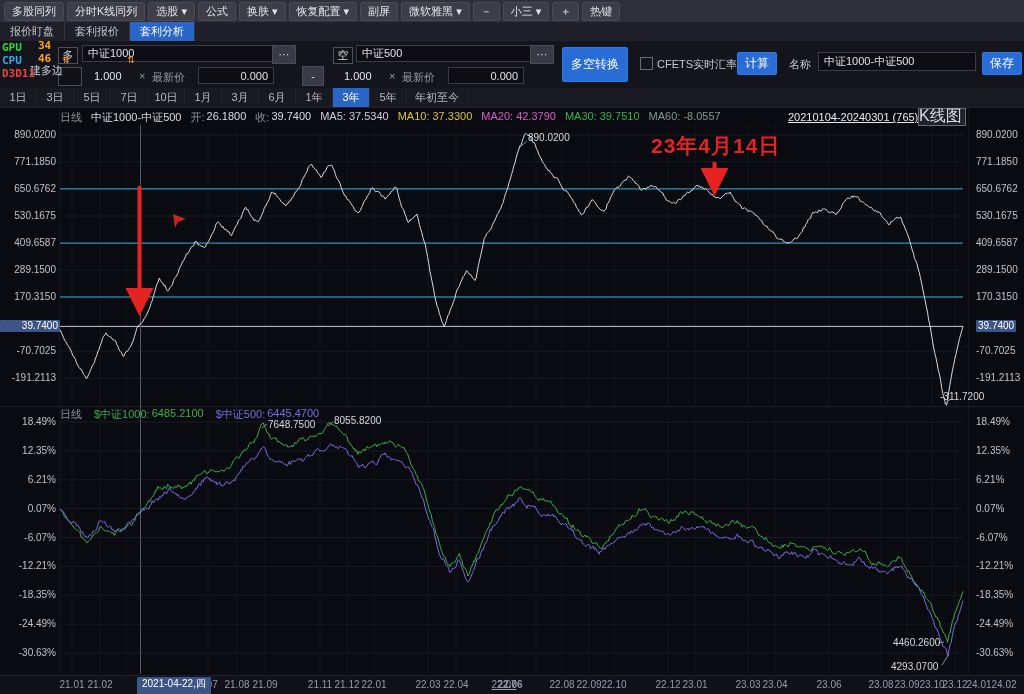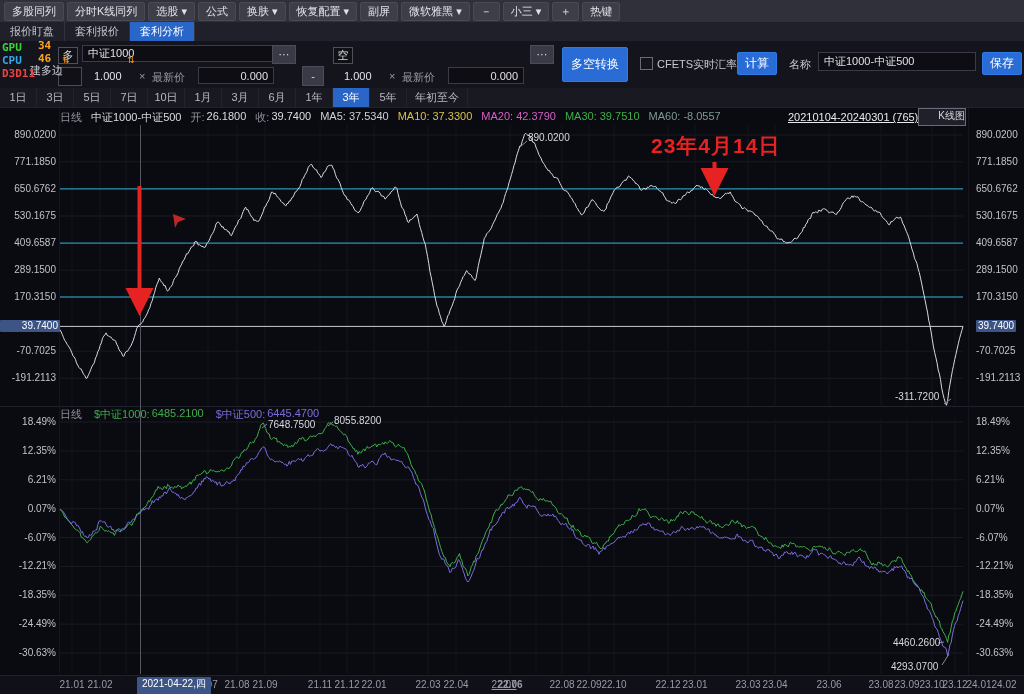--- a/index.html
+++ b/index.html
@@ -50,22 +50,22 @@
   .ylab.hl{background:#3d5586;color:#fff;border-radius:1px;padding:0 2px}
   .xlab{position:absolute;top:679px;font-size:10px;color:#9a9aa8;transform:translateX(-50%);white-space:nowrap}
   .xcross{position:absolute;top:677px;left:137px;background:#3d5586;color:#fff;font-size:10px;
     height:22px;line-height:14px;padding:0 5px;border-radius:1px}
   .tc-info{position:absolute;top:110px;left:60px;font-size:11px;display:flex;gap:9px;white-space:nowrap}
   .bc-info{position:absolute;top:407px;left:60px;font-size:11px;display:flex;gap:12px;white-space:nowrap}
   .pair{display:inline-flex;gap:2px}
   .c-gray{color:#8f8f9c}.c-white{color:#dcdce4}.c-lt{color:#cfcfd8}.c-yellow{color:#d8c24a}
   .c-magenta{color:#d85fc8}.c-green{color:#3fae4a}.c-dim{color:#7f9a92}.c-purple{color:#7a6ee0}
   .range{position:absolute;top:111px;left:788px;font-size:11px;color:#e8e8f0;text-decoration:underline}
-  .kline-btn{position:absolute;top:108px;left:918px;width:46px;height:16px;font-size:10px;color:#d8d8e0;
-    background:#20202a;border:1px solid #6a6a78;line-height:14px;text-align:right;pointer-events:auto}
+  .kline-btn{position:absolute;top:108px;left:918px;width:46px;height:16px;font-size:16px;color:#d8d8e0;
+    background:#20202a;border:1px solid #6a6a78;line-height:14px;text-align:left;pointer-events:auto}
   .ann{position:absolute;font-size:10px;color:#d8d8de;white-space:nowrap}
   .red-note{position:absolute;font-size:21px;font-weight:700;color:#e62222;white-space:nowrap;letter-spacing:1px}
 </style>
 </head>
 <body>
 
 <svg id="chart-svg" width="1024" height="694">
   <g id="g-static">
     <rect x="0" y="107" width="1024" height="568" fill="#0a0a11"></rect>
     <rect x="0" y="675" width="1024" height="19" fill="#101018"></rect>
@@ -194,20 +194,21 @@
   <div class="tab">报价盯盘</div>
   <div class="tab">套利报价</div>
   <div class="tab active">套利分析</div>
 </div>
 
 <div class="controls">
   <div class="sidebox" style="left:58px;top:6px">多</div>
   <div class="inp" style="left:82px;top:4px;width:186px;height:15px">中证1000</div>
   <div class="btn-sq" style="left:272px;top:4px;width:22px;height:17px">⋯</div>
   <div class="sidebox" style="left:333px;top:6px">空</div>
+  <div class="inp" style="left:356px;top:4px;width:170px;height:15px">中证500</div>
   <div class="btn-sq" style="left:530px;top:4px;width:22px;height:17px">⋯</div>
   <div class="btn-blue" style="left:562px;top:6px;width:64px;height:33px">多空转换</div>
   <div class="chk" style="left:640px;top:16px"></div>
   <div class="ctl-lab" style="left:657px;top:16px;color:#c8c8d0">CFETS实时汇率</div>
   <div class="btn-blue" style="left:737px;top:11px;width:38px;height:21px">计算</div>
   <div class="ctl-lab" style="left:789px;top:16px;color:#c8c8d0">名称</div>
   <div class="inp" style="left:818px;top:11px;width:146px;height:17px">中证1000-中证500</div>
   <div class="btn-blue" style="left:982px;top:11px;width:38px;height:21px">保存</div>
 
   <div class="btn-sq" style="left:58px;top:26px;width:22px;height:17px;background:#101016"></div>
@@ -330,21 +331,21 @@
     <span class="c-lt">MA5: 37.5340</span>
     <span class="c-yellow">MA10: 37.3300</span>
     <span class="c-magenta">MA20: 42.3790</span>
     <span class="c-green">MA30: 39.7510</span>
     <span class="c-dim">MA60: -8.0557</span>
   </div>
   <div class="range clickable">20210104-20240301 (765)</div>
   <div class="kline-btn clickable">K线图</div>
 
   <div class="ann" style="left:528px;top:132px">890.0200</div>
-  <div class="ann" style="left:895px;top:391px">-311.7200</div>
+  <div class="ann" style="left:940px;top:391px">-311.7200</div>
   <div class="red-note" style="left:651px;top:132px">23年4月14日</div>
 
   <div class="bc-info">
     <span class="c-gray">日线</span>
     <span class="pair c-green">
         <span>$中证1000:</span>
         <span>6485.2100</span>
       </span>
     <span class="pair c-purple">
         <span>$中证500:</span>

